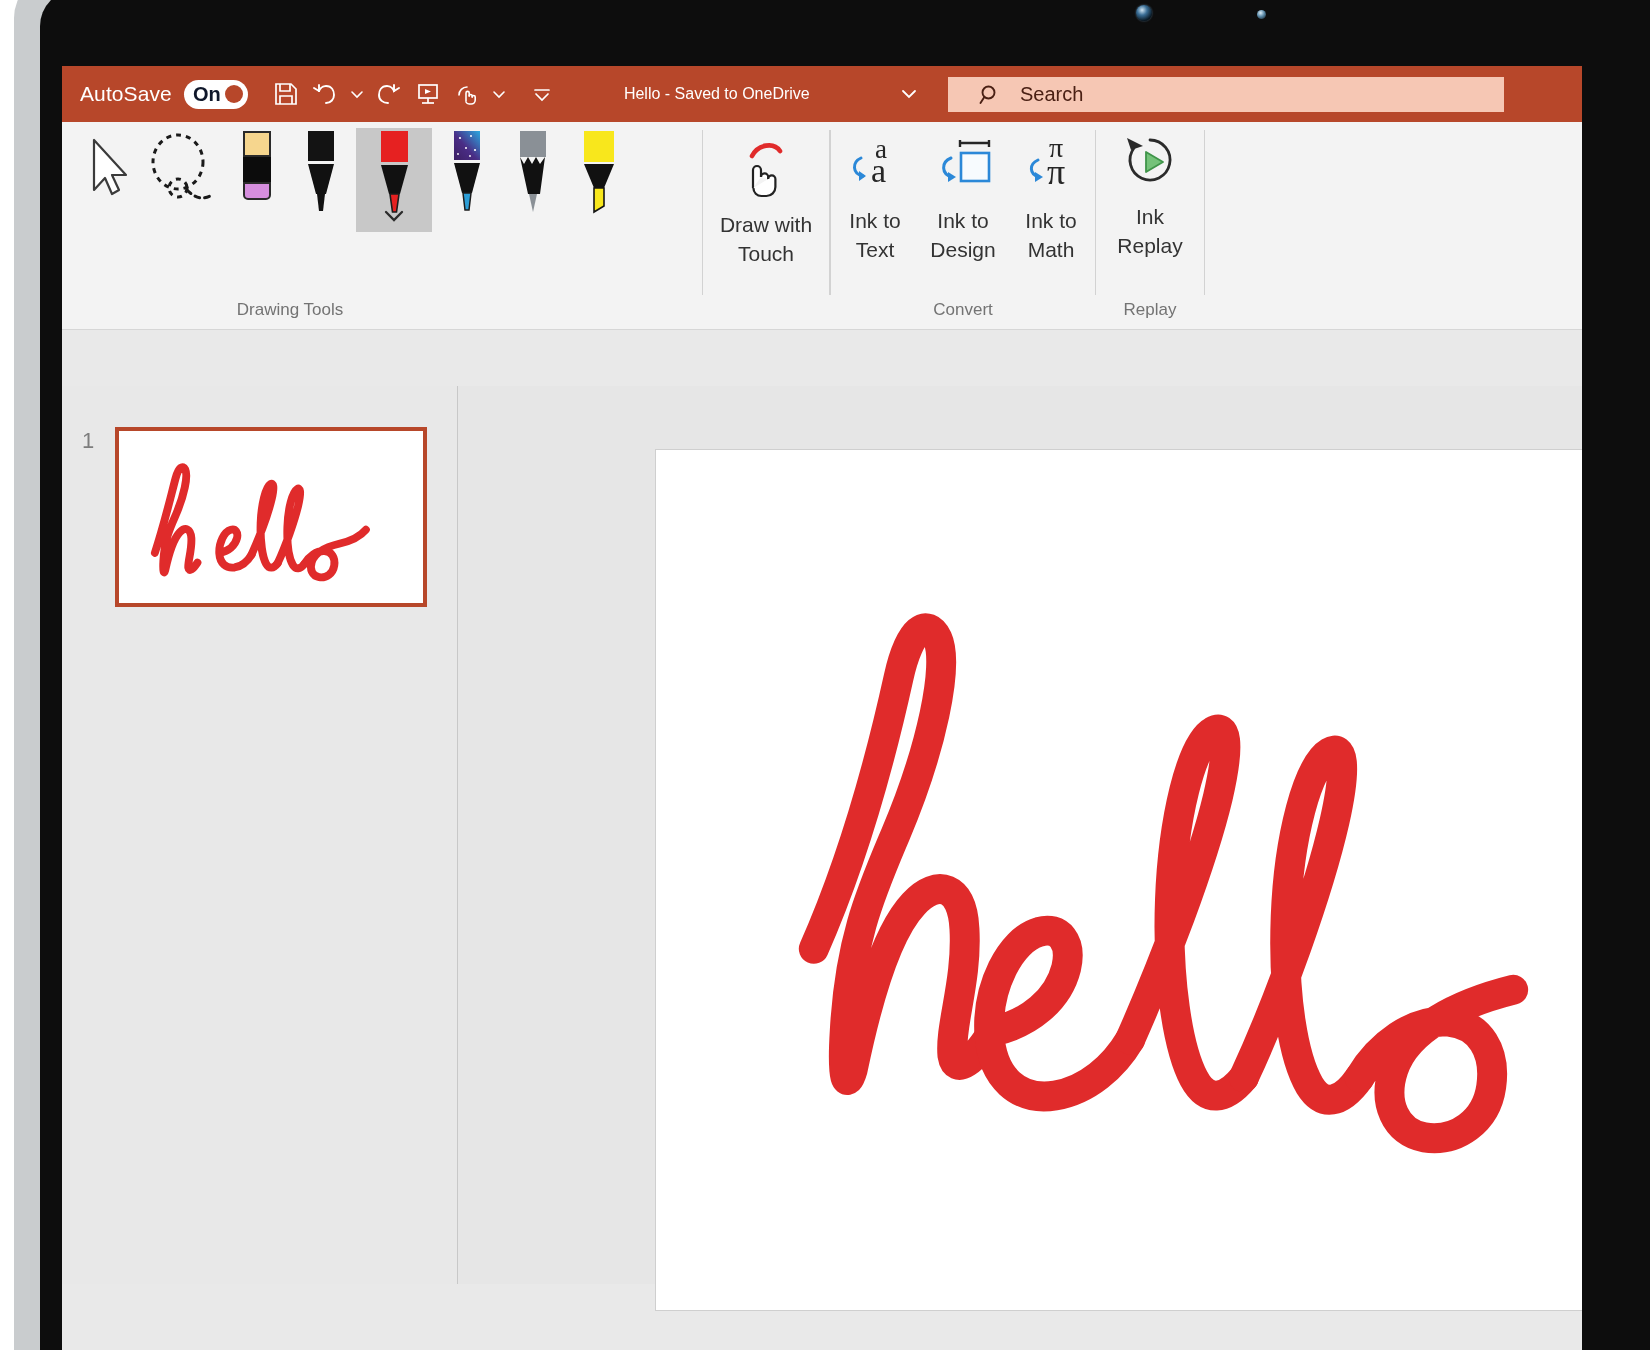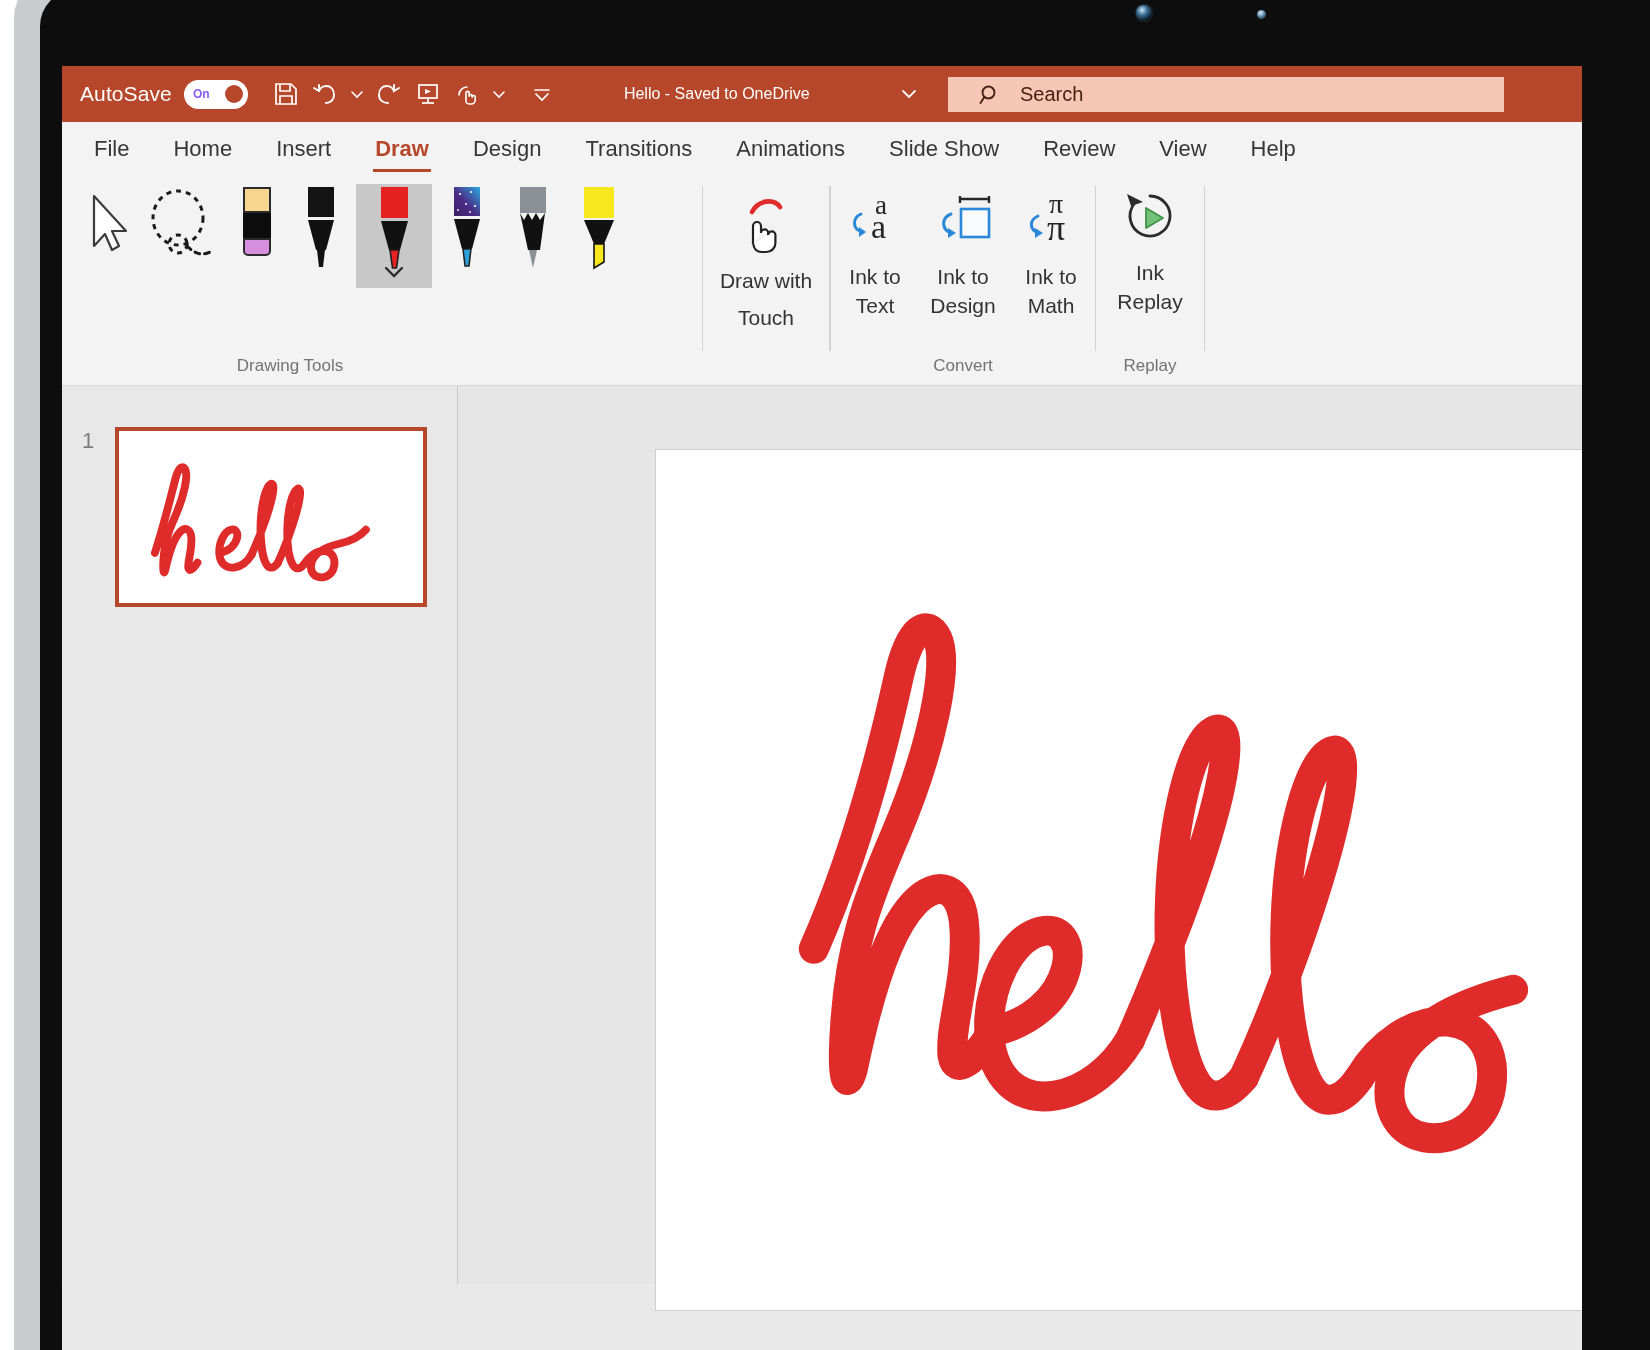--- a/index.html
+++ b/index.html
@@ -67,22 +67,22 @@
   #autosave-toggle {
     margin-left: 12px;
     width: 64px; height: 29px;
     border-radius: 15px;
     background: #ffffff;
     display: flex; align-items: center;
     position: relative;
     cursor: pointer;
   }
   #autosave-toggle .on-label {
-    color: #8b5cf6;
-    font-size: 12px;
+    color: #0f172a;
+    font-size: 20px;
     font-weight: 600;
     margin-left: 9px;
   }
   #autosave-toggle .knob {
     position: absolute;
     right: 5px;
     width: 18px; height: 18px;
     border-radius: 50%;
     background: #b7472a;
   }
@@ -354,33 +354,20 @@
       <span class="s-icon">
         <svg width="24" height="24" viewBox="0 0 24 24" fill="none" stroke="#4a2014" stroke-width="1.9" stroke-linecap="round">
           <circle cx="10.5" cy="9.5" r="6"></circle>
             <path d="M6.2 14.3 L2.5 20"></path>
         </svg>
       </span>
       <span id="search-placeholder">Search</span>
     </div>
   </div>
 
-  <div id="ribbon-tabs">
-    <div class="ribbon-tab">File</div>
-    <div class="ribbon-tab">Home</div>
-    <div class="ribbon-tab">Insert</div>
-    <div class="ribbon-tab active">Draw</div>
-    <div class="ribbon-tab">Design</div>
-    <div class="ribbon-tab">Transitions</div>
-    <div class="ribbon-tab">Animations</div>
-    <div class="ribbon-tab">Slide Show</div>
-    <div class="ribbon-tab">Review</div>
-    <div class="ribbon-tab">View</div>
-    <div class="ribbon-tab">Help</div>
-  </div>
 
   <div id="ribbon-body">
 
     <div class="ribbon-group" style="width:640px">
       <div class="group-items" style="padding-left:16px; gap:4px;">
 
         <div class="tool-btn">
           <svg width="58" height="78" viewBox="0 0 58 78">
             <path d="M16 12 L16 62 L27 50 L34 66 L41 62 L34 47 L48 47 Z" fill="#ffffff" stroke="#3b3b3b" stroke-width="2.2" stroke-linejoin="round"></path>
           </svg>
@@ -470,21 +457,21 @@
         <div class="big-btn">
           <span>
             <svg width="76" height="68" viewBox="0 0 76 68">
               <path d="M24 24 C30 12 46 10 52 19" fill="none" stroke="#e02b2b" stroke-width="4.6" stroke-linecap="round"></path>
               <path d="M25 56 v-18 a4 4 0 0 1 8 0 v7" fill="#fff" stroke="#222" stroke-width="2.2" stroke-linejoin="round"></path>
               <path d="M33 45 a3.6 3.6 0 0 1 7.2 0 v2.5" fill="#fff" stroke="#222" stroke-width="2.2"></path>
               <path d="M40.2 47 a3.6 3.6 0 0 1 7.2 0 v8 a9 9 0 0 1-9 9 h-5 a8 8 0 0 1-8-8" fill="#fff" stroke="#222" stroke-width="2.2" stroke-linejoin="round"></path>
             </svg>
           </span>
           <span class="bb-label">Draw with</span>
-          <span class="bb-label" style="margin-top:8px">Touch</span>
+          <span class="bb-label" style="margin-top:0">Touch</span>
         </div>
       </div>
       <div class="group-label"></div>
     </div>
 
     <div class="group-sep"></div>
 
 
     <div class="group-sep"></div>
 

